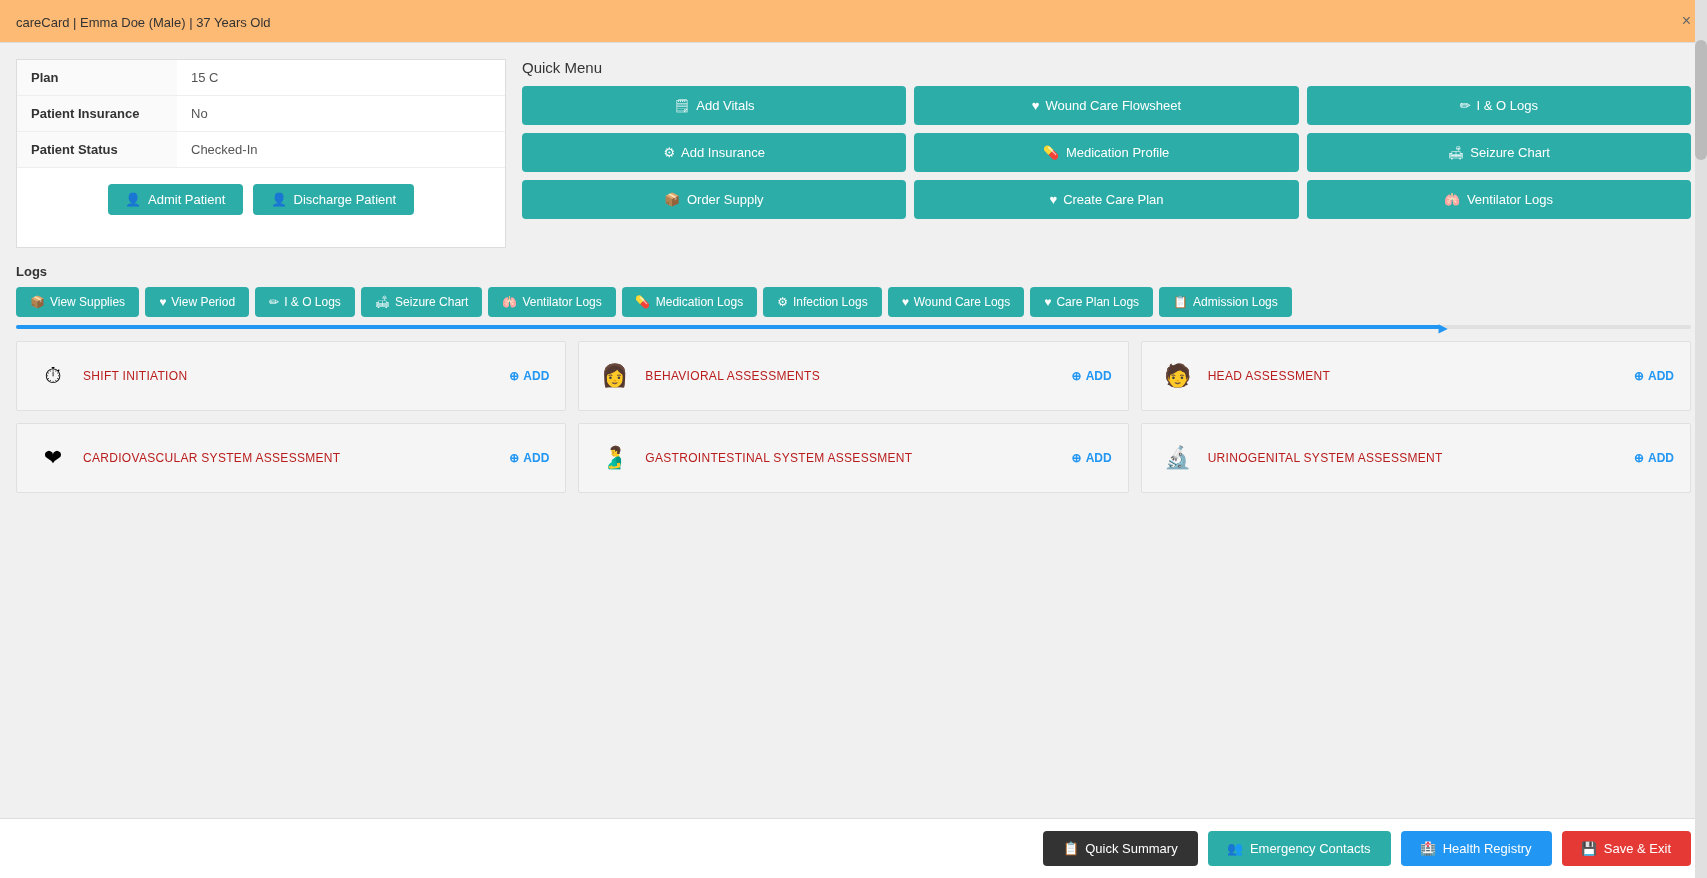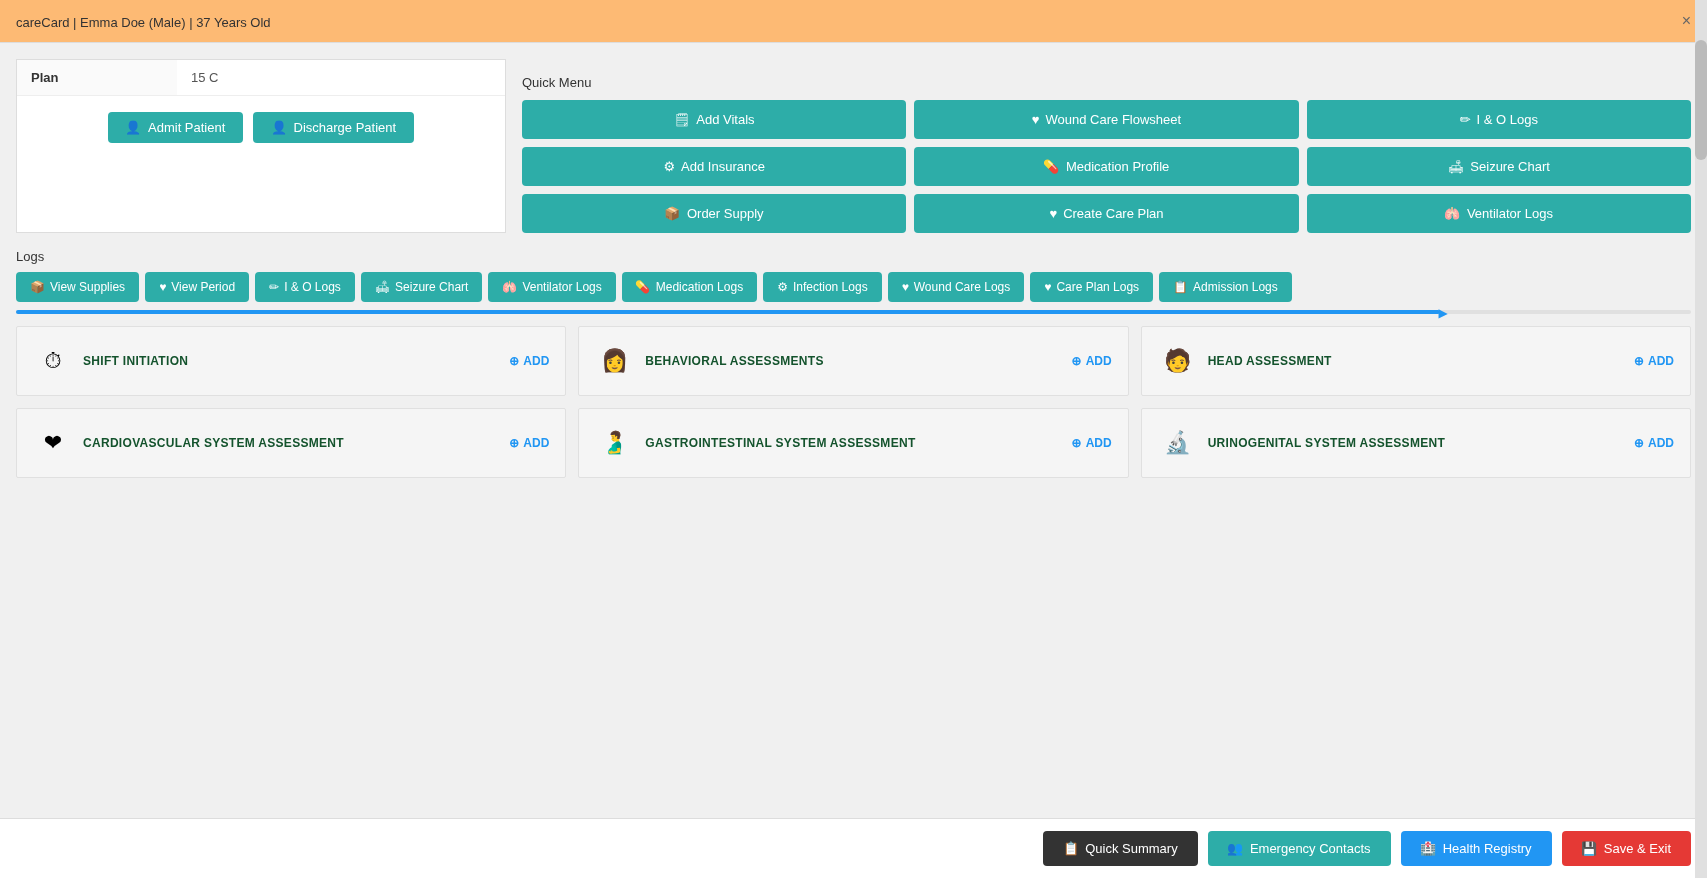--- a/index.html
+++ b/index.html
@@ -84,25 +84,24 @@
       display: flex;
       align-items: center;
       gap: 6px;
     }
 
     
     #quick-menu-panel {
       flex: 1;
     }
     .quick-menu-label {
-      font-size: 13px;
+      font-size: 15px;
       color: #333;
       margin-bottom: 10px;
       font-weight: normal;
-      margin-top: 16px;
     }
     .quick-menu-grid {
       display: grid;
       grid-template-columns: repeat(3, 1fr);
       gap: 8px;
     }
     .quick-menu-btn {
       background: #2dada8;
       color: #fff;
       border: none;
@@ -118,21 +117,21 @@
     }
 
     
     #logs-section {
       padding: 0 16px 16px;
     }
     .logs-label {
       font-size: 13px;
       color: #333;
       margin-bottom: 8px;
-      font-weight: normal;
+      font-weight: bold;
     }
     .logs-tabs {
       display: flex;
       gap: 6px;
       overflow-x: auto;
       padding-bottom: 4px;
       flex-wrap: nowrap;
     }
     .logs-tabs::-webkit-scrollbar { height: 4px; }
     .logs-tabs::-webkit-scrollbar-thumb { background: #2196f3; border-radius: 2px; }
@@ -199,22 +198,22 @@
     .assessment-icon {
       width: 40px;
       height: 40px;
       display: flex;
       align-items: center;
       justify-content: center;
       font-size: 22px;
     }
     .assessment-title {
       font-size: 12px;
-      font-weight: bold;
-      color: #14532d;
+      font-weight: normal;
+      color: #b91c1c;
       letter-spacing: 0.3px;
       text-align: right;
     }
     .add-btn {
       background: none;
       border: none;
       color: #2196f3;
       cursor: pointer;
       font-size: 12px;
       display: flex;
@@ -284,20 +283,28 @@
 </div>
 
 <div id="main-content">
 
   <div id="patient-info-panel">
     <table class="info-table">
       <tbody id="info-table-body">
           <tr>
             <td>Plan</td>
             <td>15 C</td>
+          </tr>
+          <tr>
+            <td>Patient Insurance</td>
+            <td>No</td>
+          </tr>
+          <tr>
+            <td>Patient Status</td>
+            <td>Checked-In</td>
           </tr>
         </tbody>
     </table>
     <div class="action-buttons">
       <button class="btn-teal"><span>👤</span> Admit Patient</button>
       <button class="btn-teal"><span>👤</span> Discharge Patient</button>
     </div>
   </div>
 
   <div id="quick-menu-panel">

